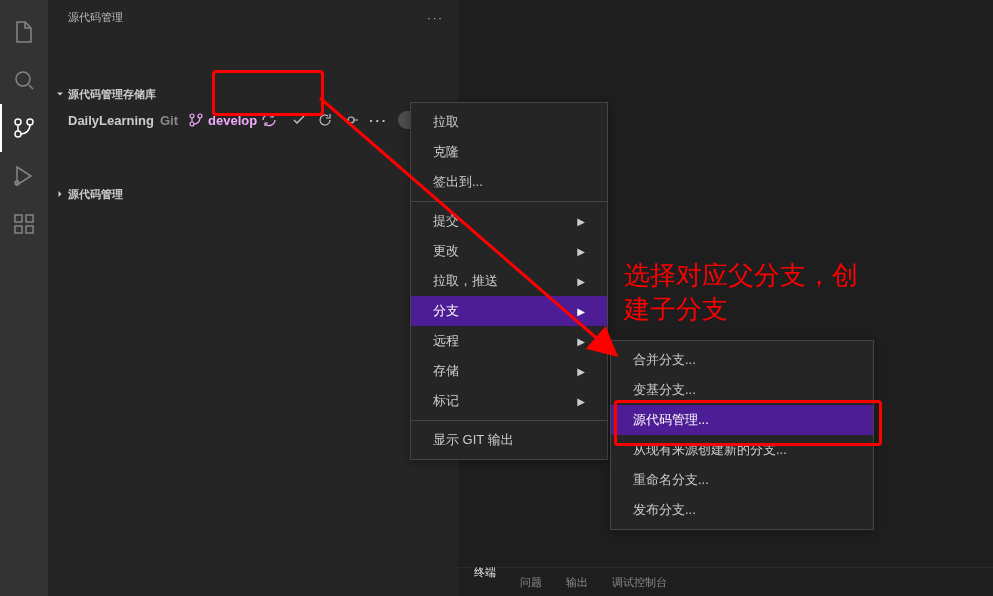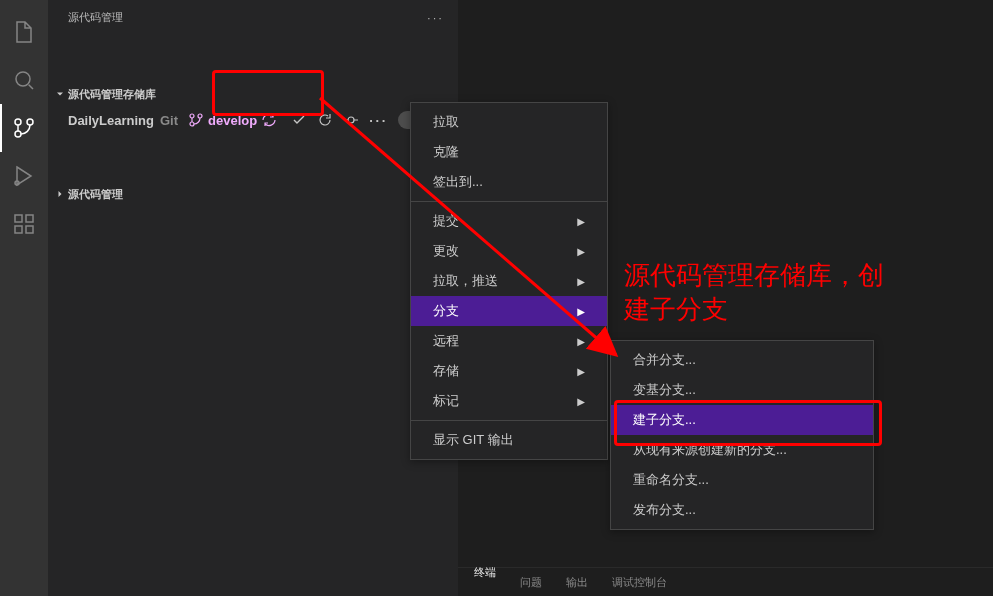--- a/index.html
+++ b/index.html
@@ -340,21 +340,21 @@
 </div>
 
 <div class="context-menu menu2">
   <div class="menu-item">
       <span>合并分支...</span>
     </div>
   <div class="menu-item">
       <span>变基分支...</span>
     </div>
   <div class="menu-item hover">
-      <span>建子分支...</span>
+      <span>源代码管理...</span>
     </div>
   <div class="menu-item">
       <span>从现有来源创建新的分支...</span>
     </div>
   <div class="menu-item">
       <span>重命名分支...</span>
     </div>
   <div class="menu-item">
       <span>发布分支...</span>
     </div>
@@ -366,21 +366,21 @@
 <svg class="arrow-svg" width="993" height="596">
   <defs>
     <marker id="ah" markerWidth="12" markerHeight="12" refX="9" refY="5" orient="auto">
       <path d="M0,0 L10,5 L0,10 z" fill="#ff0000"></path>
     </marker>
   </defs>
   <line x1="320" y1="98" x2="616" y2="355" stroke="#ff0000" stroke-width="3" marker-end="url(#ah)"></line>
 </svg>
 
 <div class="annotation">
-  <span>源代码管理存储库，创</span><br>
+  <span>选择对应父分支，创</span><br>
   <span>建子分支</span>
 </div>
 
 <div class="bottom-bar">
   <span class="bottom-tab active">终端</span>
   <span class="bottom-tab">问题</span>
   <span class="bottom-tab">输出</span>
   <span class="bottom-tab">调试控制台</span>
 </div>
 

